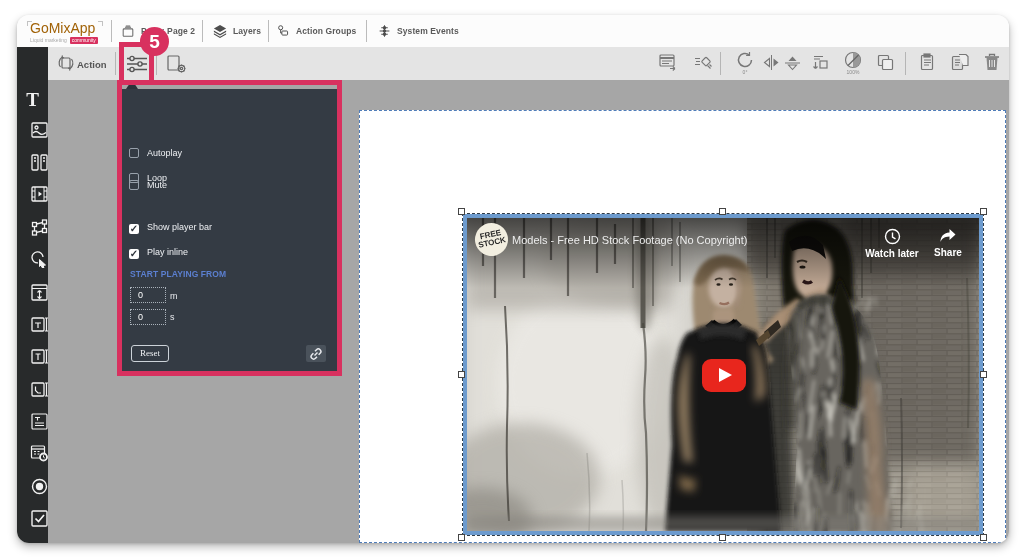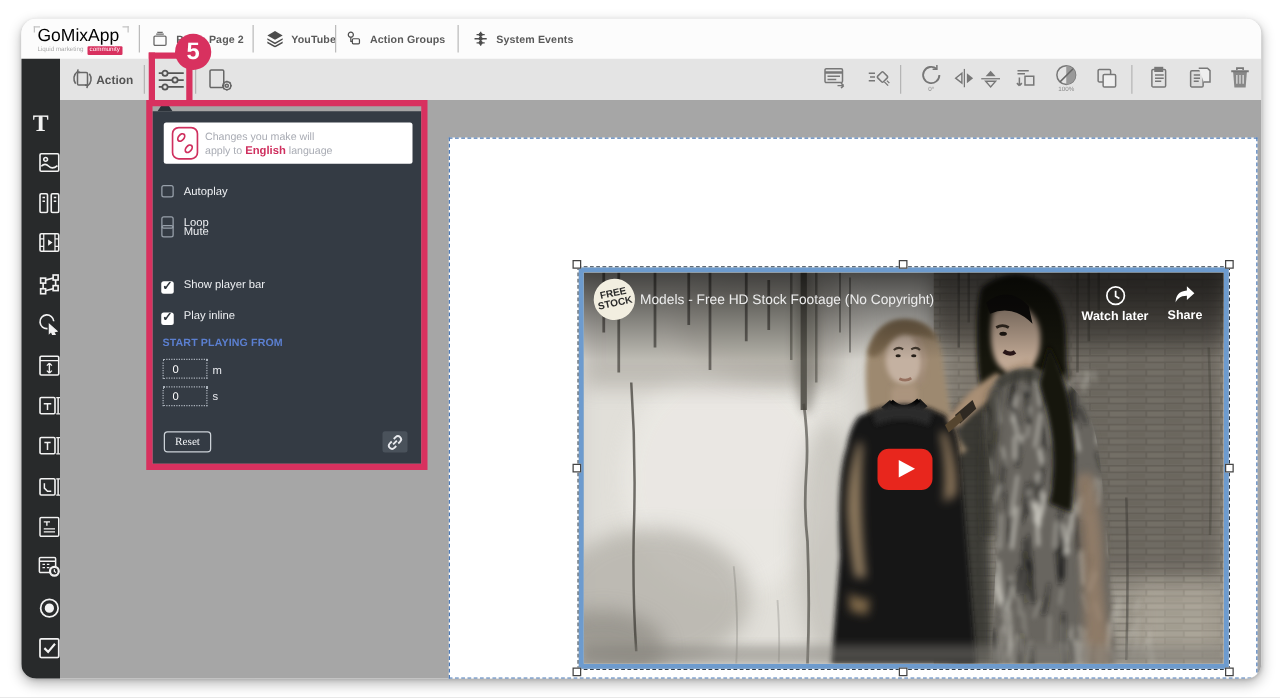--- a/index.html
+++ b/index.html
@@ -10,21 +10,21 @@
 #win { position:absolute; left:17px; top:15px; width:992px; height:528px; border-radius:12px; overflow:hidden; background:#fcfcfc; box-shadow:0 4px 10px rgba(0,0,0,.28), 0 1px 3px rgba(0,0,0,.15); }
 
 
 #nav { position:absolute; left:0; top:0; width:992px; height:32px; background:#fcfcfc; }
 .vsep { position:absolute; width:1px; background:#bbb; }
 .tab { position:absolute; top:0; height:32px; display:flex; align-items:center; color:#5a5a5a; font-size:8.5px; font-weight:bold; letter-spacing:.1px; }
 .tab svg { margin-right:6px; }
 
 
 #logo { position:absolute; left:13px; top:5px; }
-#logoTxt { font-size:14px; color:#000000; letter-spacing:0; font-weight:normal; }
+#logoTxt { font-size:14px; color:#a16207; letter-spacing:0; font-weight:normal; }
 #tagline { font-size:5px; color:#ababab; margin-top:1px; }
 #tagbadge { display:inline-block; background:#d8315f; color:#fff; font-size:5px; border-radius:1px; padding:0 2px; margin-left:3px; line-height:6.5px; }
 
 
 #tb { position:absolute; left:31px; top:32px; width:961px; height:33px; background:#e4e4e4; }
 .tsep { position:absolute; top:5px; width:1px; height:23px; background:#b5b5b5; }
 
 
 #side { position:absolute; left:0; top:32px; width:31px; height:496px; background:#282a2b; }
 .sic { position:absolute; left:0; width:31px; text-align:center; }
@@ -87,21 +87,21 @@
       </svg>
       <span>Page: Page 2</span>
     </div>
     <div class="vsep" style="left:185px; top:5px; height:22px;"></div>
     <div class="tab" style="left:196px;">
       <svg width="14" height="14" viewBox="0 0 16 16" fill="#4d4d4d">
         <path d="M8 1 15 5 8 9 1 5z"></path>
         <path d="M1 7.5 8 11.5 15 7.5 15 9 8 13 1 9z"></path>
         <path d="M1 10.5 8 14.5 15 10.5 15 12 8 16 1 12z"></path>
       </svg>
-      <span>YouTube</span>
+      <span>Layers</span>
     </div>
     <div class="vsep" style="left:251px; top:5px; height:22px;"></div>
     <div class="tab" style="left:260px;">
       <svg width="13" height="14" viewBox="0 0 16 16" fill="none" stroke="#4d4d4d" stroke-width="1.2">
         <circle cx="4.5" cy="4" r="2.5"></circle>
         <rect x="6" y="8" width="7" height="5" rx="1"></rect>
         <path d="M4.5 6.5 4.5 10.5 6 10.5"></path>
       </svg>
       <span>Action Groups</span>
     </div>
@@ -645,29 +645,20 @@
 <div class="hd" style="left:719px; top:208px;"></div>
 <div class="hd" style="left:980px; top:208px;"></div>
 <div class="hd" style="left:458px; top:371px;"></div>
 <div class="hd" style="left:980px; top:371px;"></div>
 <div class="hd" style="left:458px; top:534px;"></div>
 <div class="hd" style="left:719px; top:534px;"></div>
 <div class="hd" style="left:980px; top:534px;"></div>
 
 <div id="parrow"></div>
 <div id="panel"></div>
-<div id="alert">
-  <svg width="22" height="27" viewBox="0 0 22 27" style="position:absolute; left:6px; top:3px;" fill="none" stroke="#cf2f5e" stroke-width="1.4">
-    <rect x="1" y="1" width="20" height="25" rx="5"></rect>
-    <ellipse cx="8" cy="9" rx="2.2" ry="3.4" transform="rotate(40 8 9)"></ellipse>
-    <ellipse cx="14" cy="18" rx="2.2" ry="3.4" transform="rotate(40 14 18)"></ellipse>
-  </svg>
-  <div style="position:absolute; left:33px; top:6px;">Changes you make will</div>
-  <div style="position:absolute; left:33px; top:17px;">apply to <b>English</b> language</div>
-</div>
 <div class="cbrow" style="top:148px;"><span class="cb"></span>Autoplay</div>
 <div class="cbrow" style="top:173px;"><span class="cb"></span>Loop</div>
 <div class="cbrow" style="top:180px;text-align:center;"><span class="cb"></span>Mute</div>
 <div class="cbrow" style="top:222px;"><span class="cbc">✓</span>Show player bar</div>
 <div class="cbrow" style="top:247px;"><span class="cbc">✓</span>Play inline</div>
 <div id="spf">START PLAYING FROM</div>
 <div class="inp" style="top:287px;">0</div>
 <div class="inplab" style="top:291px;">m</div>
 <div class="inp" style="top:309px;">0</div>
 <div class="inplab" style="top:312px;">s</div>

